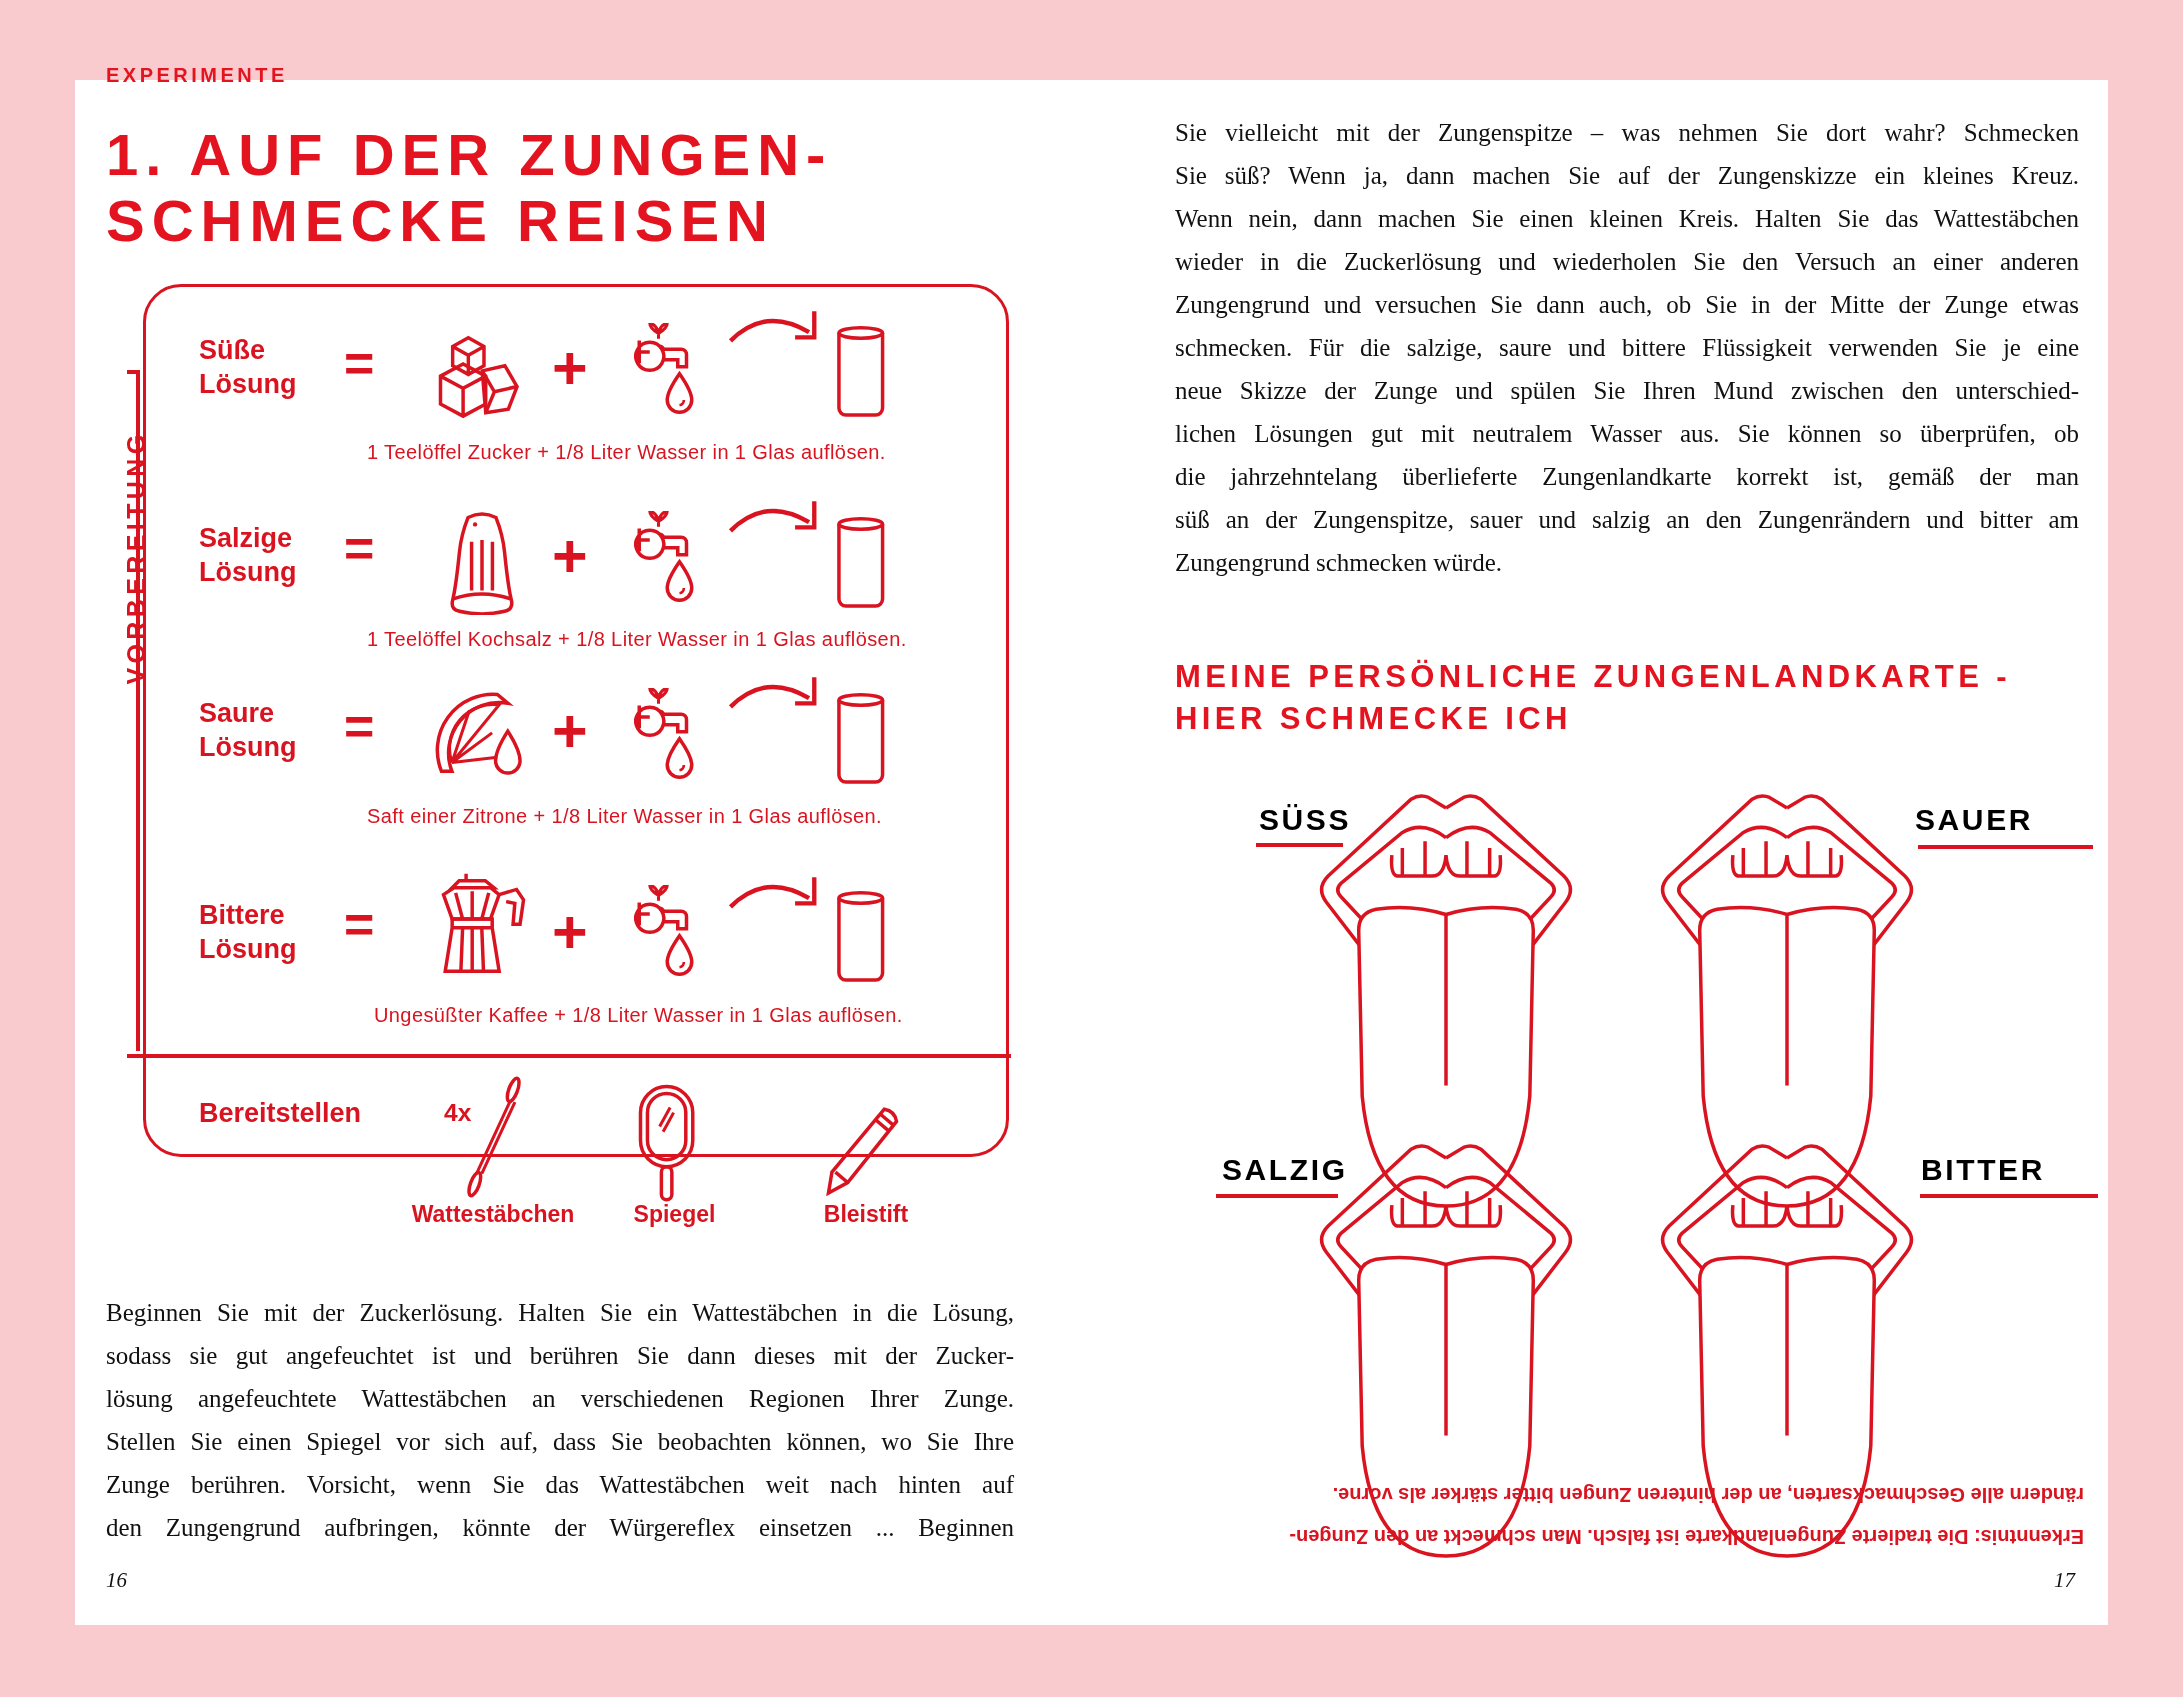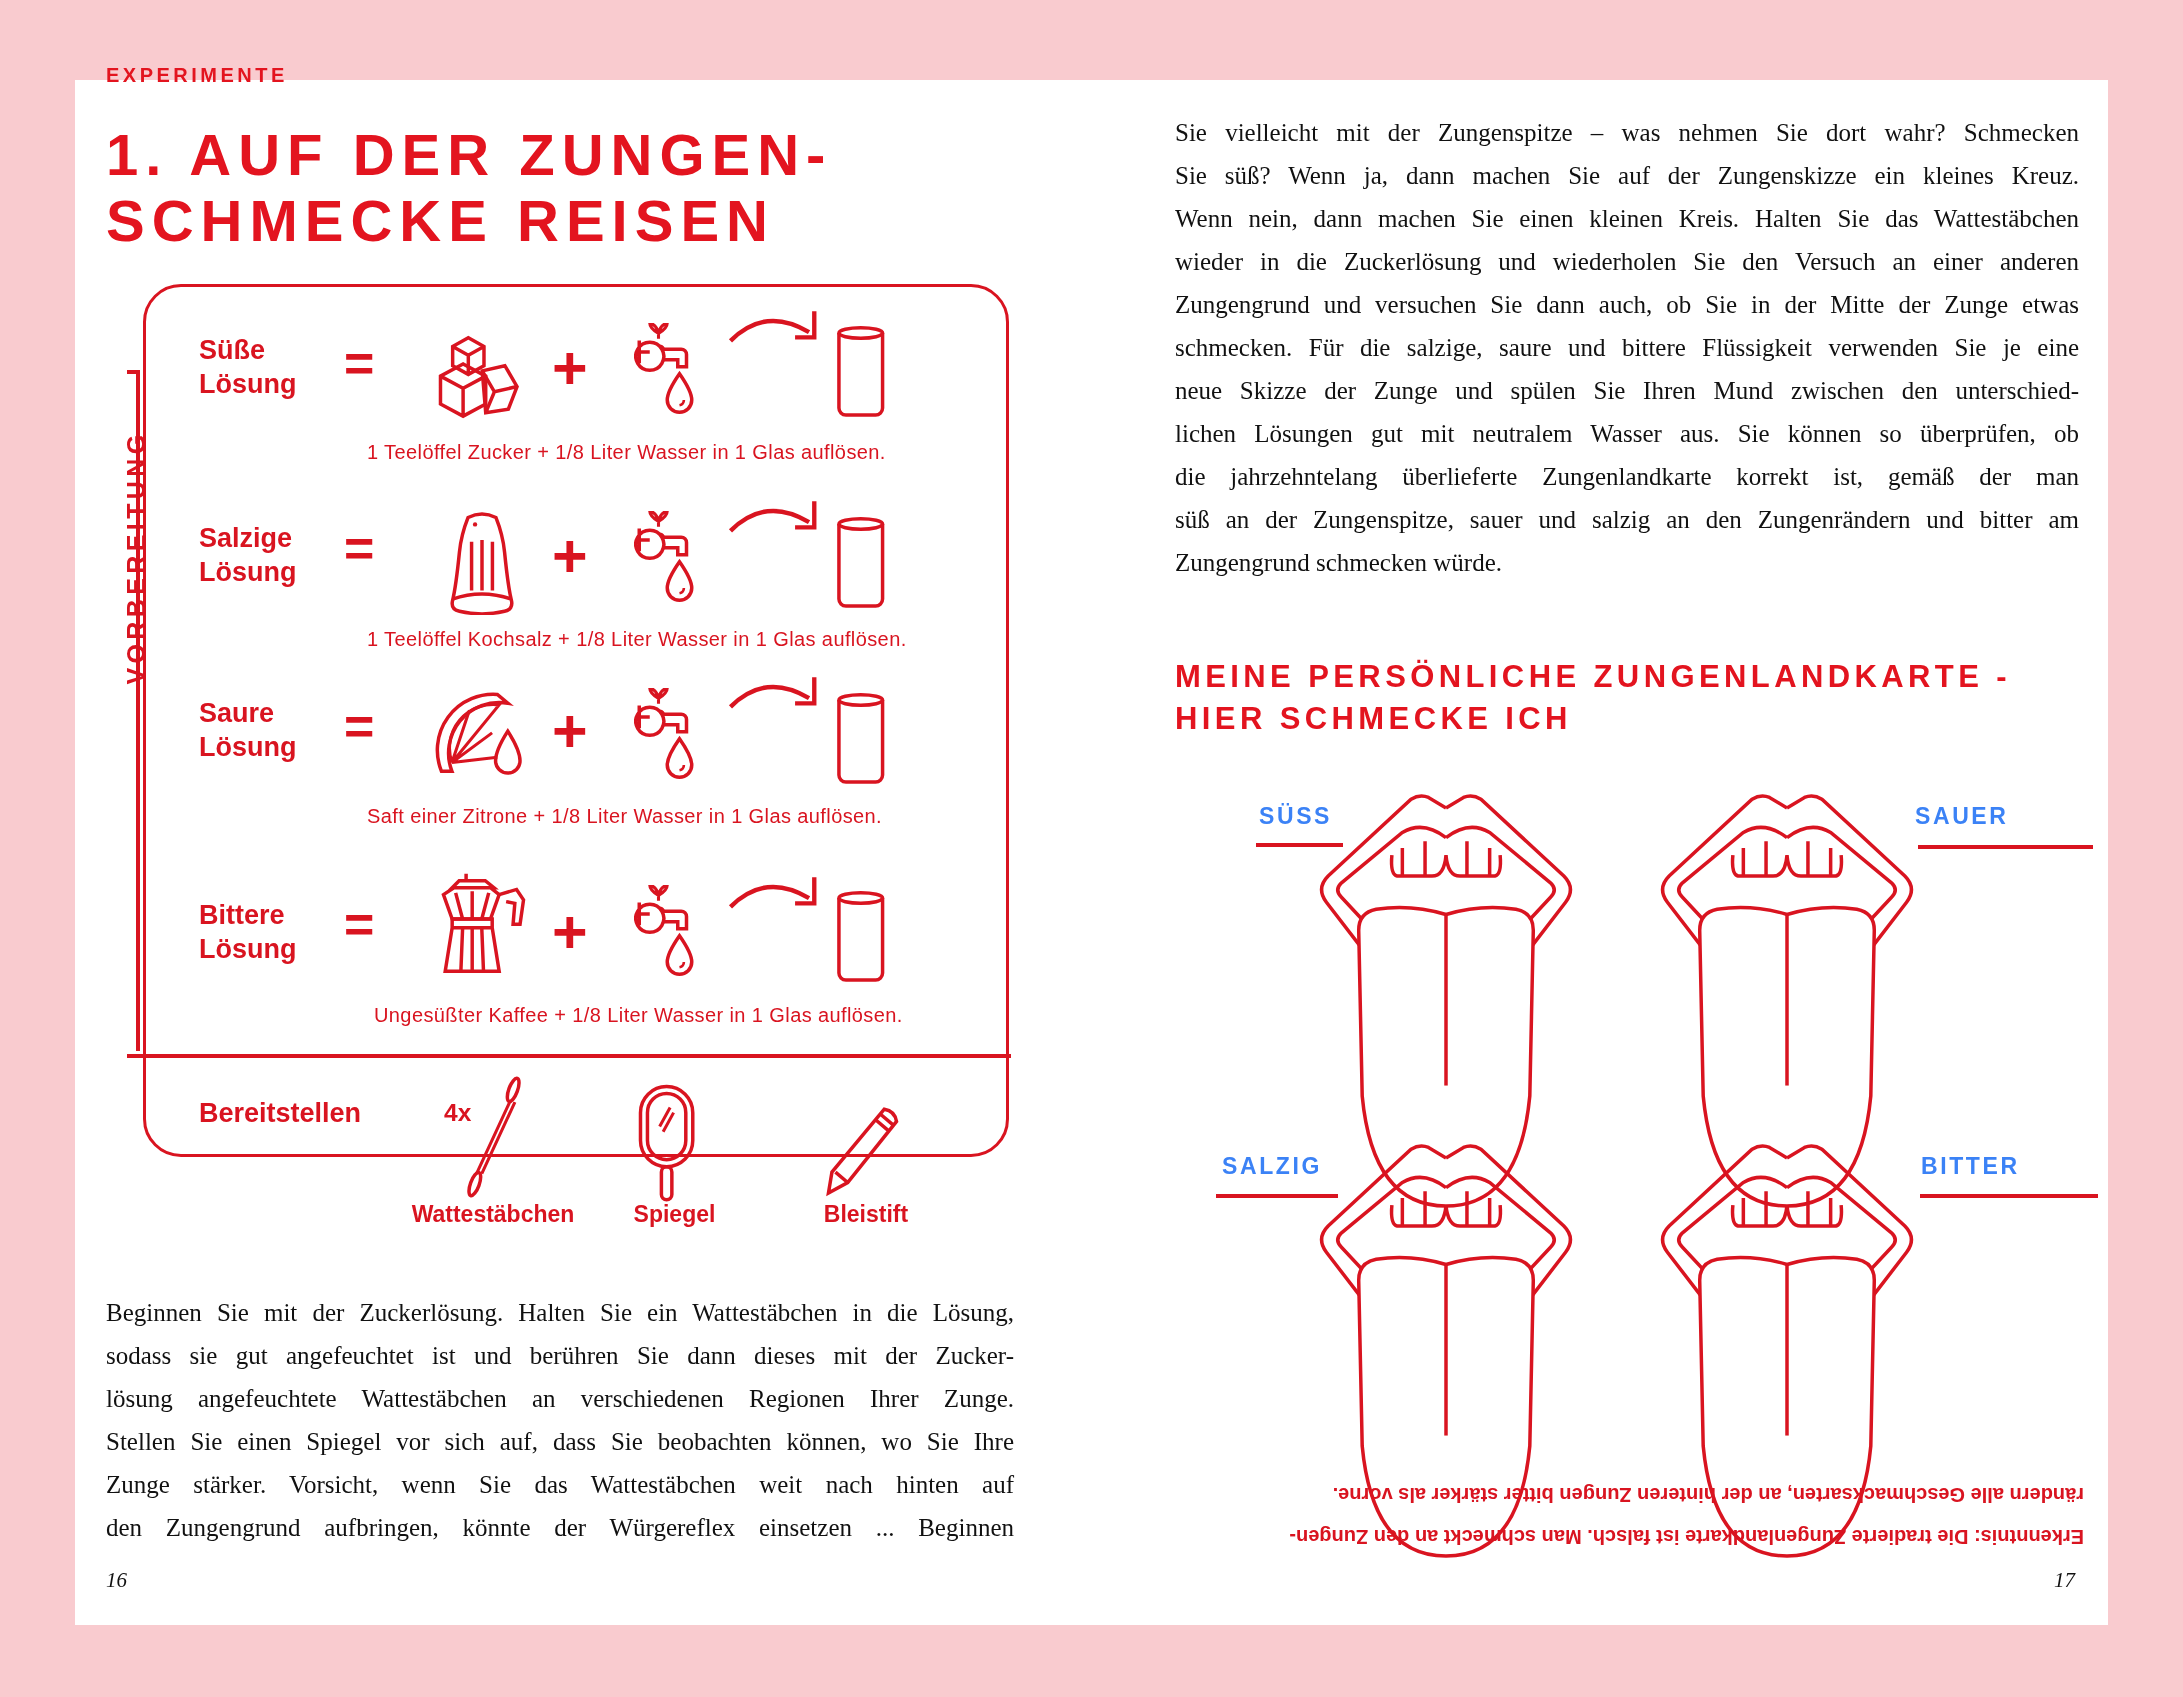--- a/index.html
+++ b/index.html
@@ -21,21 +21,21 @@
   .sol-label { font-size: 27px; font-weight: bold; color: #d91420; line-height: 34px; }
   .eq { font-size: 52px; font-weight: bold; color: #d91420; }
   .plus { font-size: 61px; font-weight: bold; color: #d91420; }
   .caption { font-size: 20px; color: #d91420; white-space: nowrap; letter-spacing: 0.4px; }
   .tool-label { font-size: 23px; font-weight: bold; color: #d91420; text-align: center; }
 
   .body-text { font-family: "Liberation Serif", serif; font-size: 25px; line-height: 43px; color: #111; text-align: justify; }
   .pagenum { font-family: "Liberation Serif", serif; font-style: italic; font-size: 21px; color: #111; }
 
   .subhead { font-size: 31px; font-weight: bold; letter-spacing: 4.4px; color: #e3141f; line-height: 42px; }
-  .taste-label { font-size: 23px; font-weight: bold; letter-spacing: 2.6px; color: #3b82f6; }
+  .taste-label { font-size: 30px; font-weight: bold; letter-spacing: 2.6px; color: #000000; }
   .upside { transform: rotate(180deg); font-size: 20px; font-weight: bold; color: #d91420; line-height: 42px; text-align: left; }
 </style>
 </head>
 <body>
 
 <svg width="0" height="0" style="position:absolute">
   <defs>
     <g id="tap">
       <path d="M6 20 v26 M6 33 h12 M18 22 a16 16 0 1 0 0.1 0 Z" fill="none" stroke="#d91420" stroke-width="4"></path>
       <path d="M34 30 h20 a6 6 0 0 1 6 6 v14 h-10 v-8 h-16" fill="none" stroke="#d91420" stroke-width="4"></path>
@@ -182,21 +182,21 @@
   </svg>
   <div class="abs tool-label" style="left:322px; top:1121px; width:192px;">Wattestäbchen</div>
   <div class="abs tool-label" style="left:547px; top:1121px; width:105px;">Spiegel</div>
   <div class="abs tool-label" style="left:734px; top:1121px; width:114px;">Bleistift</div>
 
   <div class="abs body-text" style="left:31px; top:1211px; width:908px;">
     <div style="text-align-last:justify;">Beginnen Sie mit der Zuckerlösung. Halten Sie ein Wattestäbchen in die Lösung,</div>
     <div style="text-align-last:justify;">sodass sie gut angefeuchtet ist und berühren Sie dann dieses mit der Zucker-</div>
     <div style="text-align-last:justify;">lösung angefeuchtete Wattestäbchen an verschiedenen Regionen Ihrer Zunge.</div>
     <div style="text-align-last:justify;">Stellen Sie einen Spiegel vor sich auf, dass Sie beobachten können, wo Sie Ihre</div>
-    <div style="text-align-last:justify;">Zunge stärker. Vorsicht, wenn Sie das Wattestäbchen weit nach hinten auf</div>
+    <div style="text-align-last:justify;">Zunge berühren. Vorsicht, wenn Sie das Wattestäbchen weit nach hinten auf</div>
     <div style="text-align-last:justify;">den Zungengrund aufbringen, könnte der Würgereflex einsetzen ... Beginnen</div>
   </div>
   <div class="abs pagenum" style="left:31px; top:1488px;">16</div>
 
   <div class="abs body-text" style="left:1100px; top:31px; width:904px;">
     <div style="text-align-last:justify;">Sie vielleicht mit der Zungenspitze – was nehmen Sie dort wahr? Schmecken</div>
     <div style="text-align-last:justify;">Sie süß? Wenn ja, dann machen Sie auf der Zungenskizze ein kleines Kreuz.</div>
     <div style="text-align-last:justify;">Wenn nein, dann machen Sie einen kleinen Kreis. Halten Sie das Wattestäbchen</div>
     <div style="text-align-last:justify;">wieder in die Zuckerlösung und wiederholen Sie den Versuch an einer anderen</div>
     <div style="text-align-last:justify;">Zungengrund und versuchen Sie dann auch, ob Sie in der Mitte der Zunge etwas</div>

